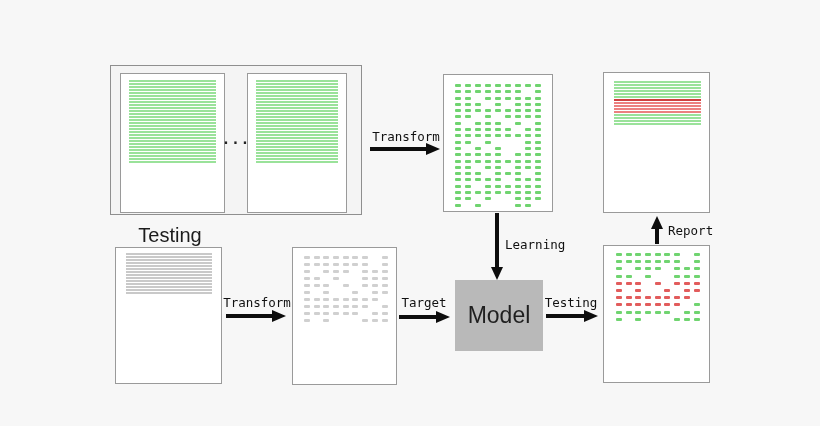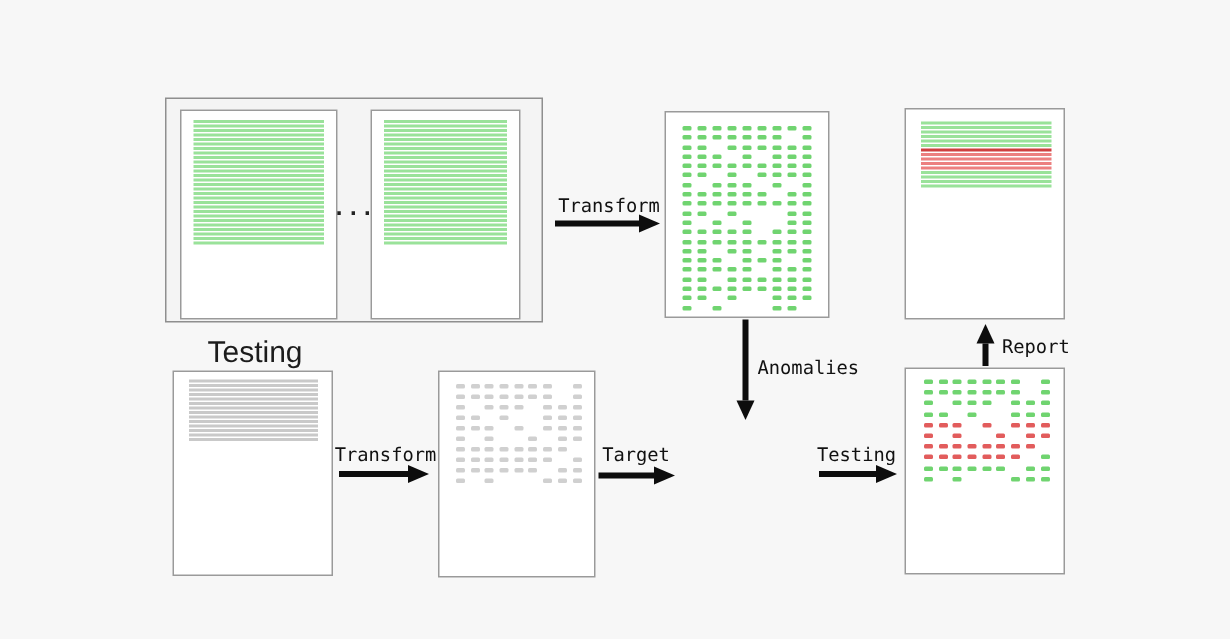--- a/index.html
+++ b/index.html
@@ -346,22 +346,25 @@
         <div></div>
         <div></div>
         <div></div>
         <div class="dash" style="background: rgb(112, 212, 112);"></div>
         <div class="dash" style="background: rgb(112, 212, 112);"></div>
         <div></div>
       </div>
   </div>
 
   <div class="arr-down" style="left:495px; top:213px; height:54px;"></div>
-  <div class="mono-label" style="left:505px; top:238px;">Anomalies</div>
-
+  <div class="mono-label" style="left:505px; top:238px;">Learning</div>
+
+  <div class="model-box" style="left: 455px; top: 280px; width: 88px; height: 71px; background: rgb(185, 185, 185);">
+    <span>Model</span>
+  </div>
 
 
   <div class="doc" style="left:603px; top:72px; width:107px; height:141px;">
     <div class="stripes" style="left:10px; top:8px; right:8px;">
         <div style="height: 2px; margin-bottom: 1px; background: rgb(154, 226, 154);"></div>
         <div style="height: 2px; margin-bottom: 1px; background: rgb(154, 226, 154);"></div>
         <div style="height: 2px; margin-bottom: 1px; background: rgb(154, 226, 154);"></div>
         <div style="height: 2px; margin-bottom: 1px; background: rgb(154, 226, 154);"></div>
         <div style="height: 2px; margin-bottom: 1px; background: rgb(154, 226, 154);"></div>
         <div style="height: 2px; margin-bottom: 1px; background: rgb(154, 226, 154);"></div>

